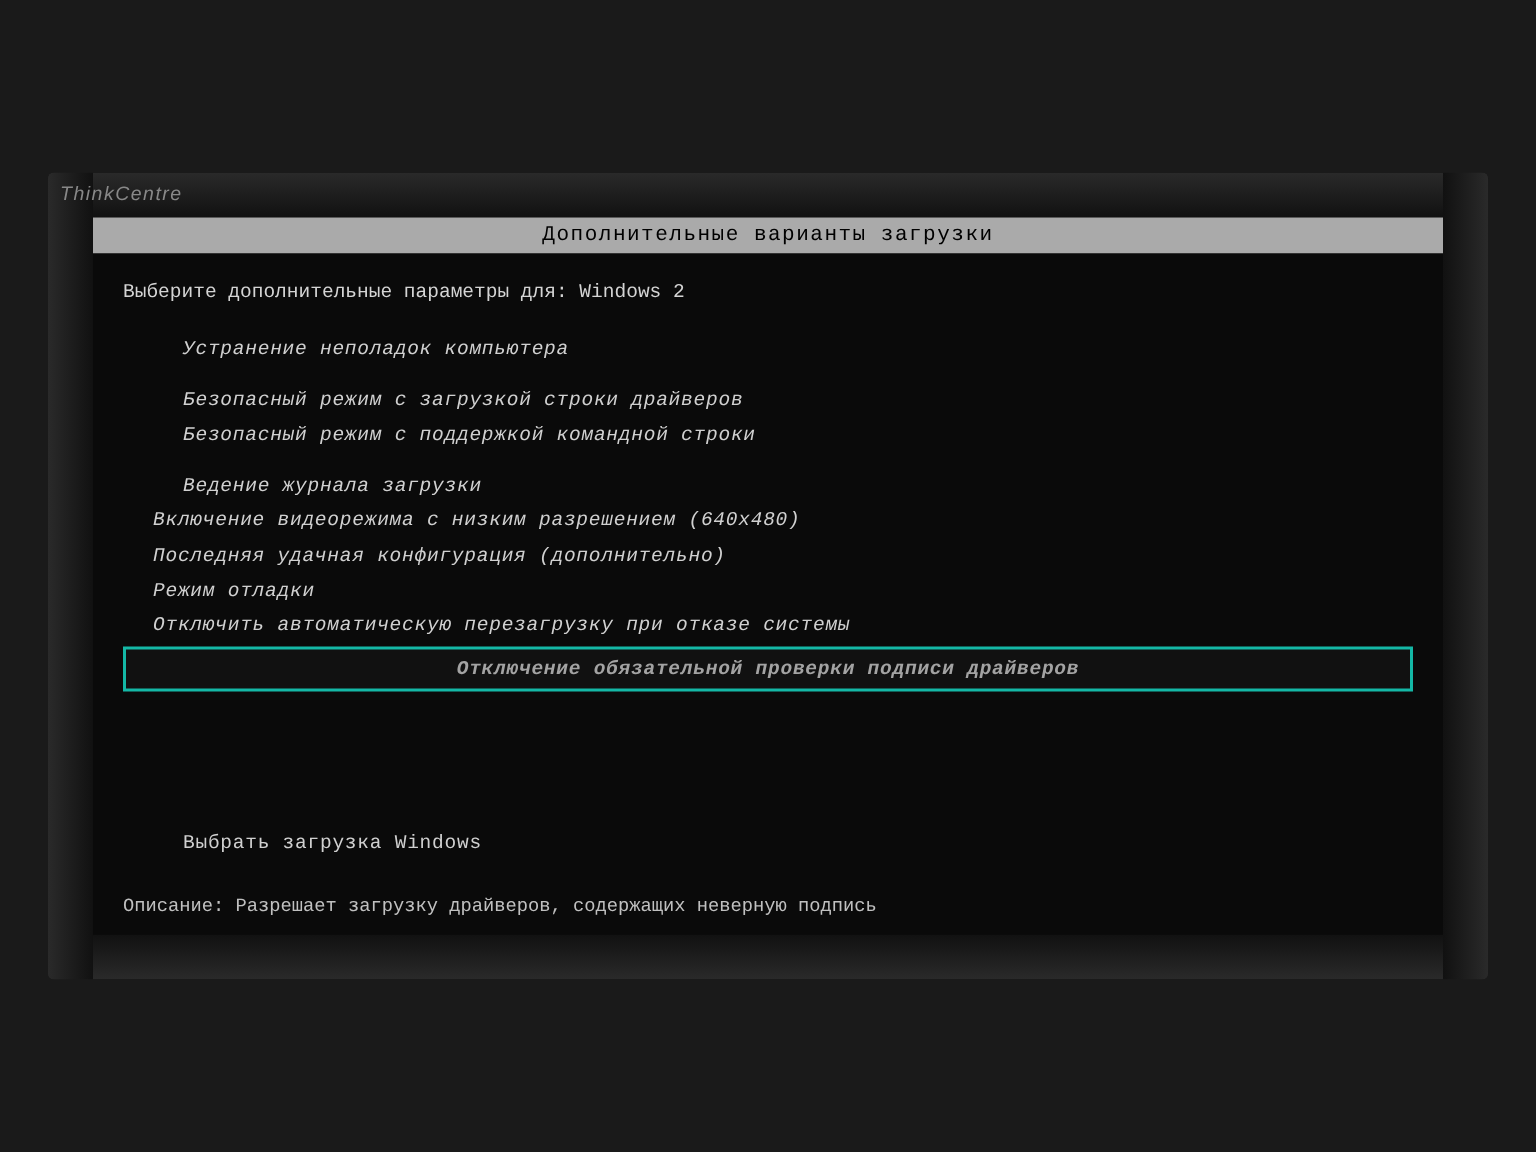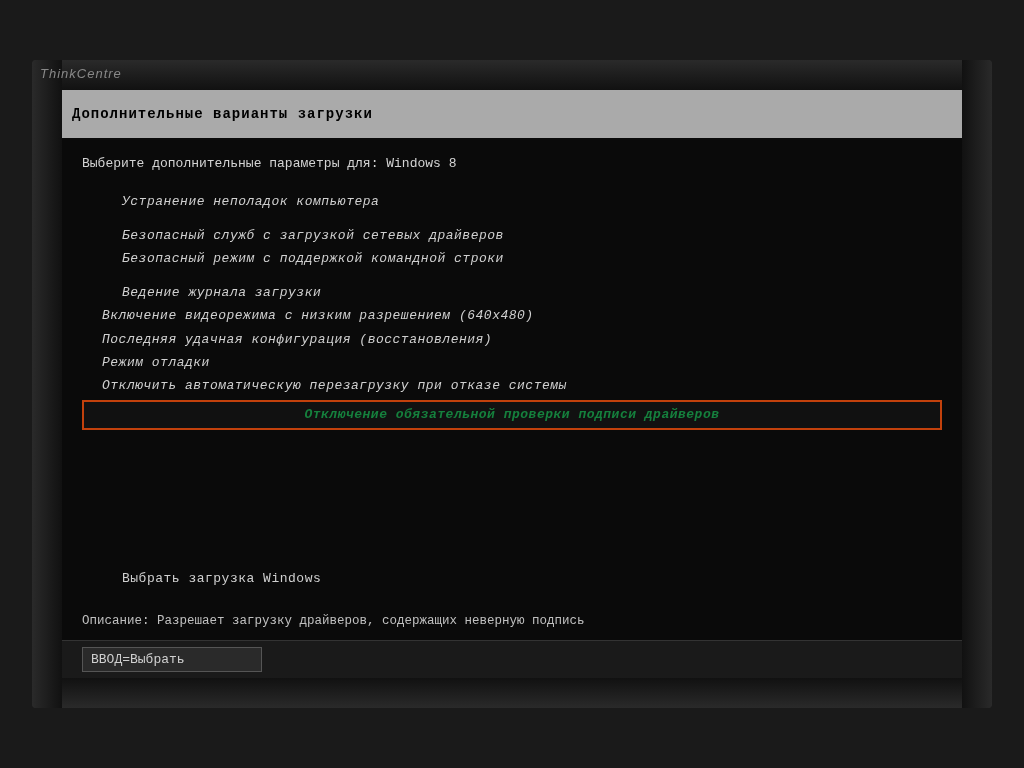--- a/index.html
+++ b/index.html
@@ -15,21 +15,21 @@
       display: flex;
       flex-direction: column;
       align-items: center;
       justify-content: center;
       font-family: Arial, sans-serif;
       overflow: hidden;
     }
 
     .photo-frame {
       width: 960px;
-      height: 648px;
+      height: 538px;
       position: relative;
       background: #111;
       border-radius: 4px;
       overflow: hidden;
       display: flex;
       flex-direction: column;
     }
 
     
     .thinkcentre-label {
@@ -52,24 +52,25 @@
       bottom: 30px;
       background: #0a0a0a;
       display: flex;
       flex-direction: column;
     }
 
     
     .title-bar {
       background: #aaa;
       color: #000;
-      padding: 16px 10px;
+      text-align: center;
+      padding: 4px 10px;
       font-size: 14px;
       font-family: 'Courier New', monospace;
-      font-weight: bold;
+      font-weight: normal;
       letter-spacing: 1px;
     }
 
     
     .main-content {
       flex: 1;
       background: #0a0a0a;
       color: #d4d4d4;
       font-family: 'Courier New', Courier, monospace;
       font-size: 13px;
@@ -105,22 +106,22 @@
     .menu-item.indent {
       padding-left: 40px;
     }
 
     .menu-item.indent2 {
       padding-left: 20px;
     }
 
     .menu-item.selected {
       background: #111;
-      border: 2px solid #c2410c;
-      color: #15803d;
+      border: 2px solid #14b8a6;
+      color: #a3a3a3;
       padding: 3px 10px;
       margin: 2px 0;
       text-align: center;
       font-weight: bold;
     }
 
     .spacer {
       height: 10px;
     }
 
@@ -209,47 +210,44 @@
   <div class="bezel-right"></div>
 
   <div class="thinkcentre-label">ThinkCentre</div>
 
   <div class="screen">
 
     <div class="title-bar">Дополнительные варианты загрузки</div>
 
     <div class="main-content">
       <div class="subtitle">
-        <div>Выберите дополнительные параметры для: Windows 8</div>
+        <div>Выберите дополнительные параметры для: Windows 2</div>
       </div>
 
       <div class="menu-section">
 
         <div class="menu-item indent">Устранение неполадок компьютера</div>
         <div class="spacer"></div>
 
-        <div class="menu-item indent">Безопасный служб с загрузкой сетевых драйверов</div>
+        <div class="menu-item indent">Безопасный режим с загрузкой строки драйверов</div>
         <div class="menu-item indent">Безопасный режим с поддержкой командной строки</div>
         <div class="spacer"></div>
 
         <div class="menu-item indent">Ведение журнала загрузки</div>
         <div class="menu-item indent2">Включение видеорежима с низким разрешением (640x480)</div>
-        <div class="menu-item indent2">Последняя удачная конфигурация (восстановления)</div>
+        <div class="menu-item indent2">Последняя удачная конфигурация (дополнительно)</div>
         <div class="menu-item indent2">Режим отладки</div>
         <div class="menu-item indent2">Отключить автоматическую перезагрузку при отказе системы</div>
 
         <div class="menu-item selected">Отключение обязательной проверки подписи драйверов</div>
       </div>
 
       <div class="small-spacer"></div>
       <div class="menu-item indent">Выбрать загрузка Windows</div>
     </div>
 
     <div class="bottom-section">
       <div class="description-text">Описание: Разрешает загрузку драйверов, содержащих неверную подпись</div>
     </div>
 
-    <div class="footer-bar">
-      <input class="footer-input" type="text" readonly="" value="ВВОД=Выбрать" style="">
-    </div>
 
   </div>
 </div>
 
 </body></html>

